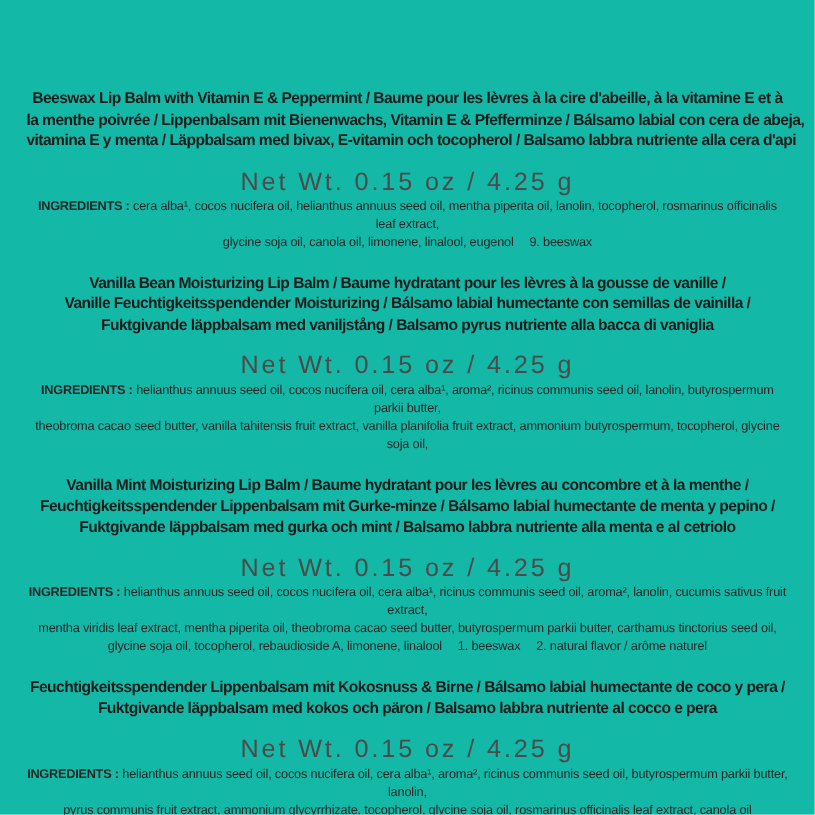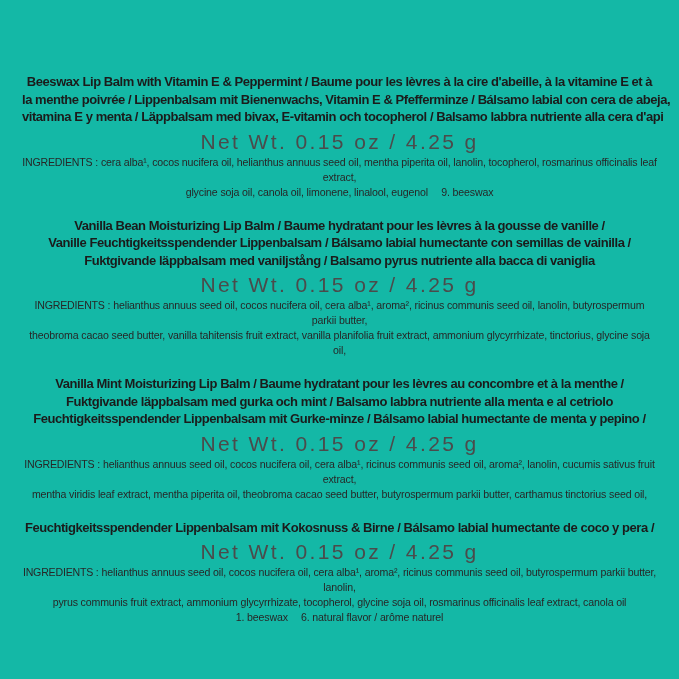--- a/index.html
+++ b/index.html
@@ -28,33 +28,33 @@
     letter-spacing: -0.45px;
     color: #1b1b1b;
     white-space: nowrap;
   }
   .netwt {
     font-size: 21px;
     line-height: 23px;
     font-weight: 200;
     letter-spacing: 2.4px;
     color: #4b4b4b;
-    margin: 4px 0 2px 0;
+    margin: 14px 0 2px 0;
     white-space: nowrap;
   }
   .ing-line {
     font-size: 10.6px;
     line-height: 15px;
     font-weight: 400;
     letter-spacing: -0.15px;
     color: #272727;
     white-space: pre-wrap;
   }
   .ing-label {
-    font-weight: 400;
+    font-weight: 700;
     margin-right: 3px;
     letter-spacing: -0.2px;
   }
 </style>
 </head>
 <body>
 
 <div class="sheet">
 
   <section class="product">
@@ -66,46 +66,48 @@
     <div class="netwt">Net Wt. 0.15 oz / 4.25 g</div>
     <div>
       <div class="ing-line"><span class="ing-label">INGREDIENTS :</span><span>cera alba¹, cocos nucifera oil, helianthus annuus seed oil, mentha piperita oil, lanolin, tocopherol, rosmarinus officinalis leaf extract,</span></div>
       <div class="ing-line">glycine soja oil, canola oil, limonene, linalool, eugenol  9. beeswax</div>
     </div>
   </section>
 
   <section class="product">
     <div>
       <div class="title-line">Vanilla Bean Moisturizing Lip Balm / Baume hydratant pour les lèvres à la gousse de vanille /</div>
-      <div class="title-line">Vanille Feuchtigkeitsspendender Lippenbalsam / Bálsamo labial humectante con semillas de vainilla /</div>
+      <div class="title-line">Vanille Feuchtigkeitsspendender Moisturizing / Bálsamo labial humectante con semillas de vainilla /</div>
       <div class="title-line">Fuktgivande läppbalsam med vaniljstång / Balsamo pyrus nutriente alla bacca di vaniglia</div>
     </div>
     <div class="netwt">Net Wt. 0.15 oz / 4.25 g</div>
     <div>
       <div class="ing-line"><span class="ing-label">INGREDIENTS :</span><span>helianthus annuus seed oil, cocos nucifera oil, cera alba¹, aroma², ricinus communis seed oil, lanolin, butyrospermum parkii butter,</span></div>
-      <div class="ing-line">theobroma cacao seed butter, vanilla tahitensis fruit extract, vanilla planifolia fruit extract, ammonium glycyrrhizate, tinctorius, glycine soja oil,</div>
+      <div class="ing-line">theobroma cacao seed butter, vanilla tahitensis fruit extract, vanilla planifolia fruit extract, ammonium butyrospermum, tocopherol, glycine soja oil,</div>
     </div>
   </section>
 
   <section class="product">
     <div>
       <div class="title-line">Vanilla Mint Moisturizing Lip Balm / Baume hydratant pour les lèvres au concombre et à la menthe /</div>
+      <div class="title-line">Feuchtigkeitsspendender Lippenbalsam mit Gurke-minze / Bálsamo labial humectante de menta y pepino /</div>
       <div class="title-line">Fuktgivande läppbalsam med gurka och mint / Balsamo labbra nutriente alla menta e al cetriolo</div>
-      <div class="title-line">Feuchtigkeitsspendender Lippenbalsam mit Gurke-minze / Bálsamo labial humectante de menta y pepino /</div>
     </div>
     <div class="netwt">Net Wt. 0.15 oz / 4.25 g</div>
     <div>
       <div class="ing-line"><span class="ing-label">INGREDIENTS :</span><span>helianthus annuus seed oil, cocos nucifera oil, cera alba¹, ricinus communis seed oil, aroma², lanolin, cucumis sativus fruit extract,</span></div>
       <div class="ing-line">mentha viridis leaf extract, mentha piperita oil, theobroma cacao seed butter, butyrospermum parkii butter, carthamus tinctorius seed oil,</div>
+      <div class="ing-line">glycine soja oil, tocopherol, rebaudioside A, limonene, linalool  1. beeswax  2. natural flavor / arôme naturel</div>
     </div>
   </section>
 
   <section class="product">
     <div>
       <div class="title-line">Feuchtigkeitsspendender Lippenbalsam mit Kokosnuss &amp; Birne / Bálsamo labial humectante de coco y pera /</div>
+      <div class="title-line">Fuktgivande läppbalsam med kokos och päron / Balsamo labbra nutriente al cocco e pera</div>
     </div>
     <div class="netwt">Net Wt. 0.15 oz / 4.25 g</div>
     <div>
       <div class="ing-line"><span class="ing-label">INGREDIENTS :</span><span>helianthus annuus seed oil, cocos nucifera oil, cera alba¹, aroma², ricinus communis seed oil, butyrospermum parkii butter, lanolin,</span></div>
       <div class="ing-line">pyrus communis fruit extract, ammonium glycyrrhizate, tocopherol, glycine soja oil, rosmarinus officinalis leaf extract, canola oil</div>
       <div class="ing-line">1. beeswax  6. natural flavor / arôme naturel</div>
     </div>
   </section>
 
 </div>

